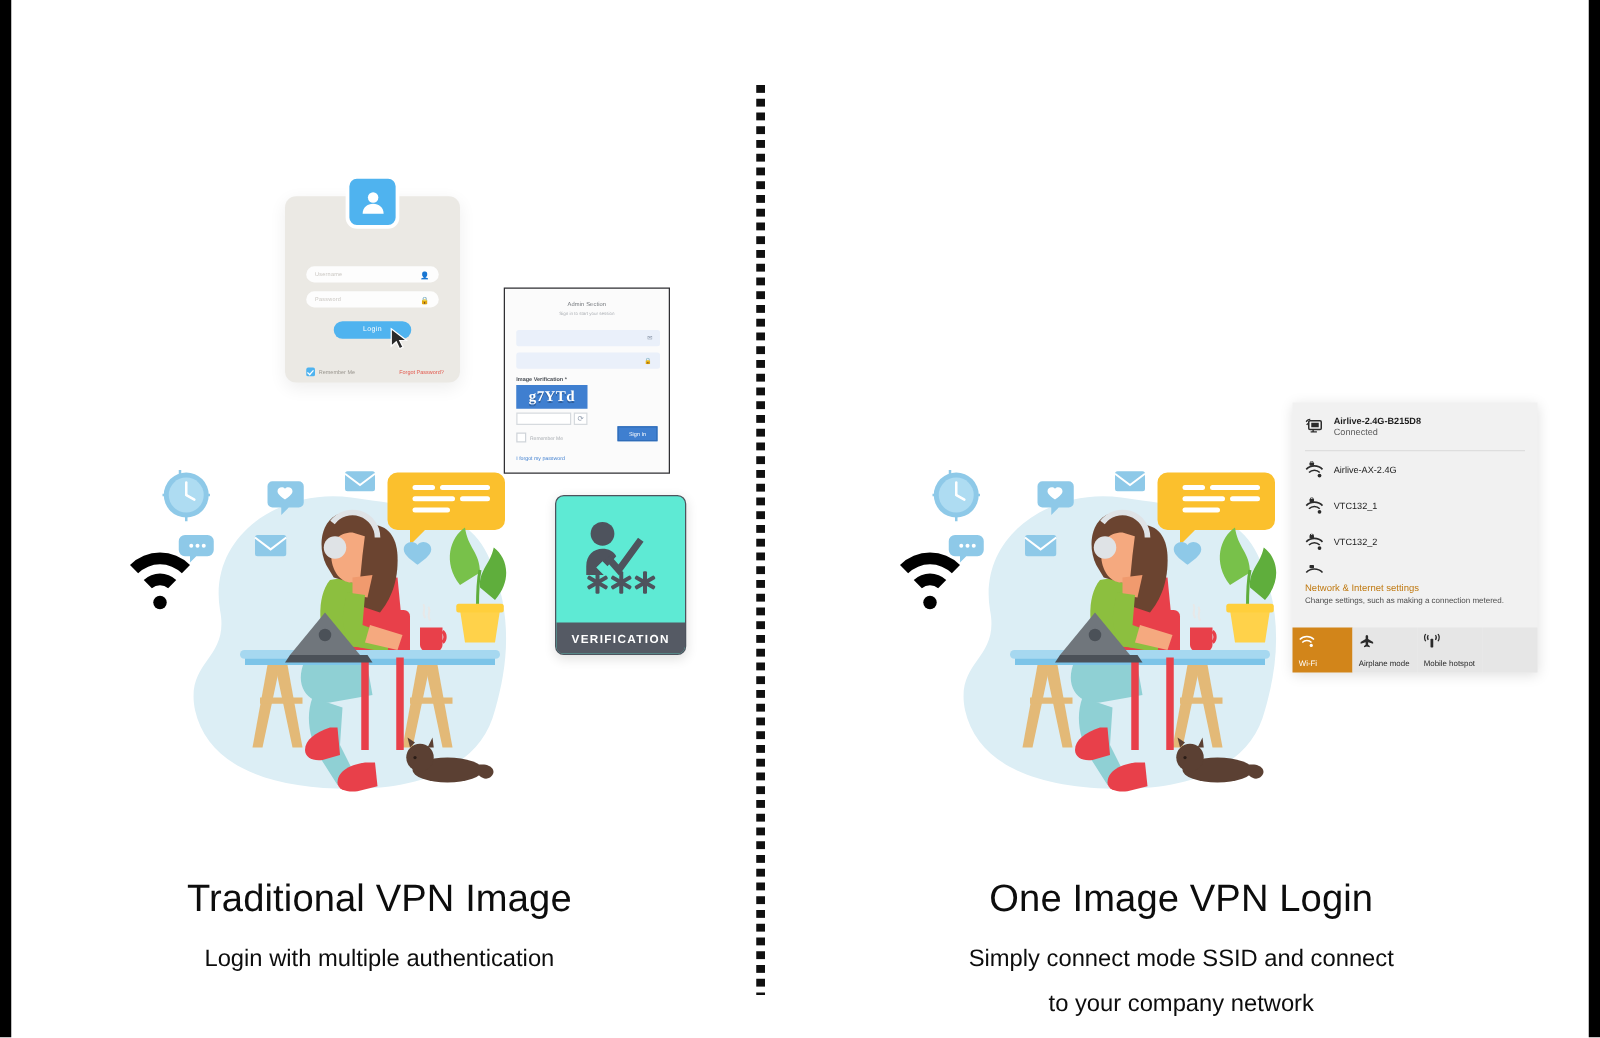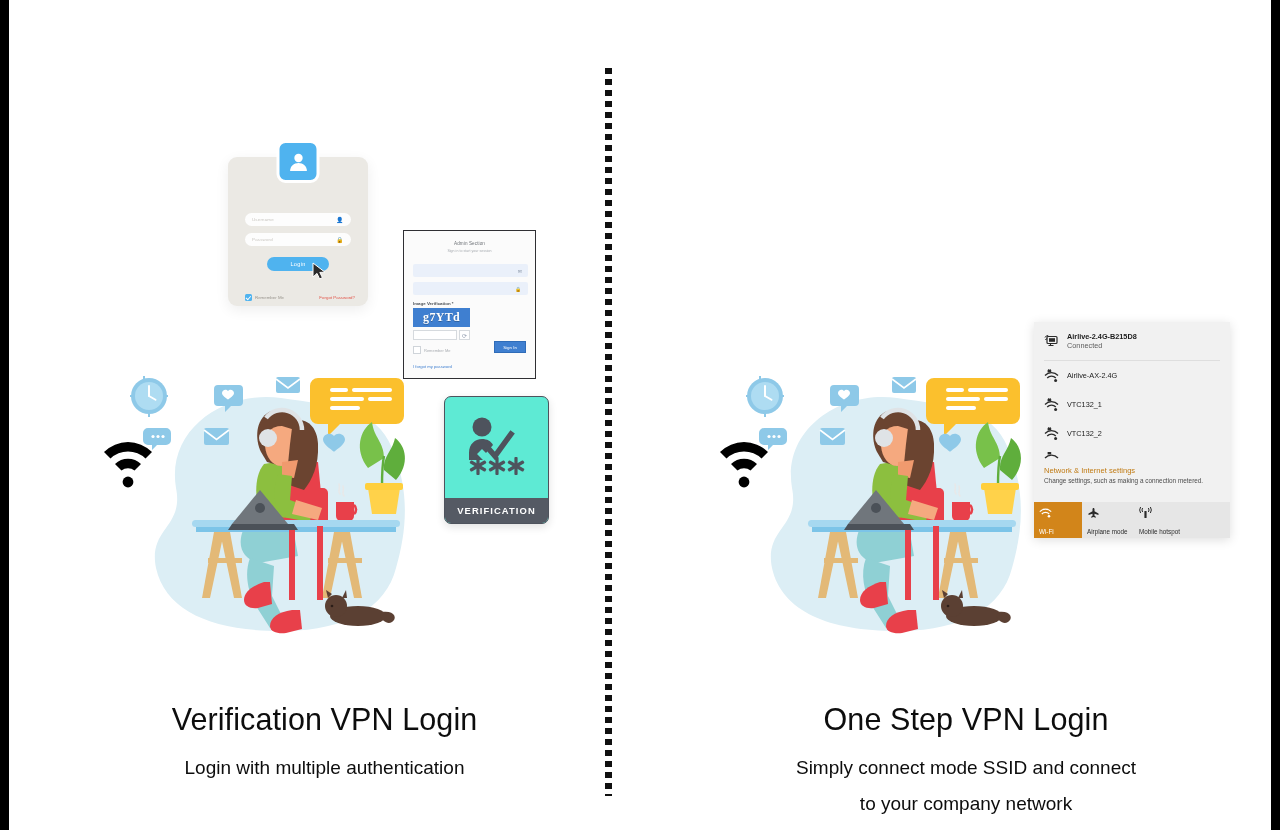--- a/index.html
+++ b/index.html
@@ -15,21 +15,21 @@
   .stage{position:absolute;inset:0;}
 
   
   .divider{
     position:absolute;left:605px;top:68px;width:7px;height:728px;
     background-image:linear-gradient(#101010 55%, rgba(0,0,0,0) 0%);
     background-position:left top;background-size:7px 11px;background-repeat:repeat-y;
   }
 
   
-  .panel{position:absolute;top:0;height:830px;padding-left:42px;}
+  .panel{position:absolute;top:0;height:830px;}
   .panel-left{left:0;width:607px;}
   .panel-right{left:610px;width:670px;}
 
   
   .caption{position:absolute;left:0;right:0;text-align:center;color:#0d0d0d;}
   .caption .title{font-size:30.5px;letter-spacing:.1px;line-height:1.12;font-weight:400;}
   .caption .subtitle{font-size:19px;line-height:1.24;margin-top:20px;font-weight:400;}
   .cap-left{top:702px;}
   .cap-right{top:702px;}
 
@@ -338,21 +338,21 @@
                 <rect x="-1.6" y="-9" width="3.2" height="18" rx="1" transform="rotate(60)"></rect>
                 <rect x="-1.6" y="-9" width="3.2" height="18" rx="1" transform="rotate(120)"></rect>
               </g>
           </g>
         </svg>
       </div>
       <div class="verif-foot">VERIFICATION</div>
     </div>
 
     <div class="caption cap-left">
-      <div class="title">Verification VPN Login</div>
+      <div class="title">Traditional VPN Image</div>
       <div class="subtitle">Login with multiple authentication</div>
     </div>
   </div>
 
   <div class="panel panel-right">
 
     <div class="illus illus-right" style="left:102px;">
       <svg viewBox="0 0 350 300" xmlns="http://www.w3.org/2000/svg">
         <g>
           <path d="M80 120 C70 60 130 22 185 30 C240 38 280 40 296 80 C315 125 310 165 300 200 C290 240 250 262 190 263 C120 264 70 245 60 200 C52 160 88 160 80 120 Z" fill="#dceef5"></path>
@@ -551,19 +551,19 @@
                 <path d="M11.4 6 a5.6 5.6 0 0 0 0 -6" stroke="#2b2b2b" stroke-width="1" fill="none"></path>
               </svg>
           </span>
           <span class="tlabel">Mobile hotspot</span>
         </div>
         <div class="tile blank"></div>
       </div>
     </div>
 
     <div class="caption cap-right">
-      <div class="title">One Step VPN Login</div>
+      <div class="title">One Image VPN Login</div>
       <div class="subtitle">Simply connect mode SSID and connect</div>
       <div class="subtitle" style="margin-top:12px;">to your company network</div>
     </div>
   </div>
 
 </div>
 
 </body></html>

